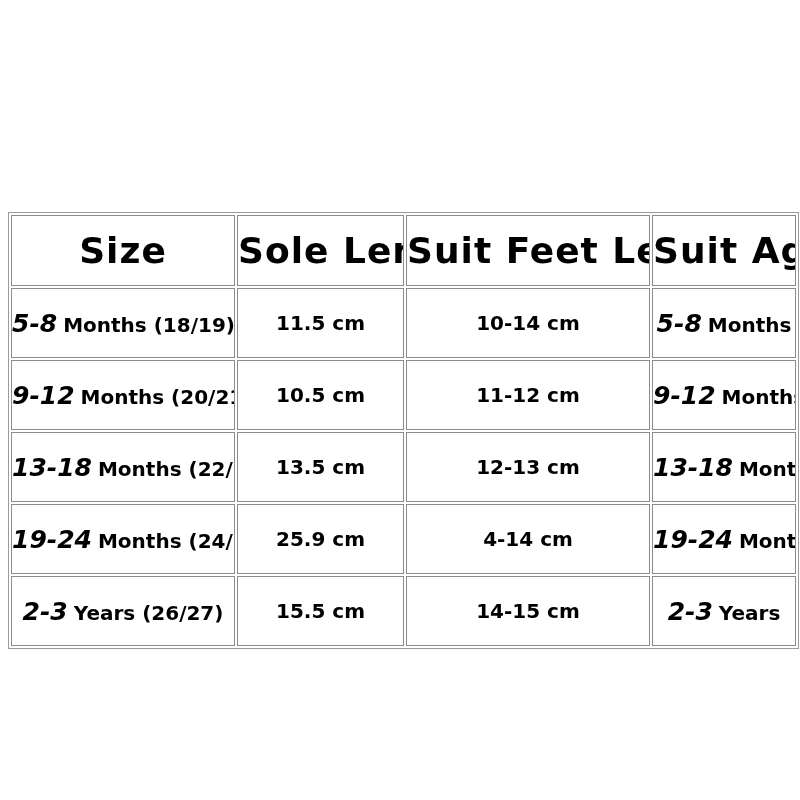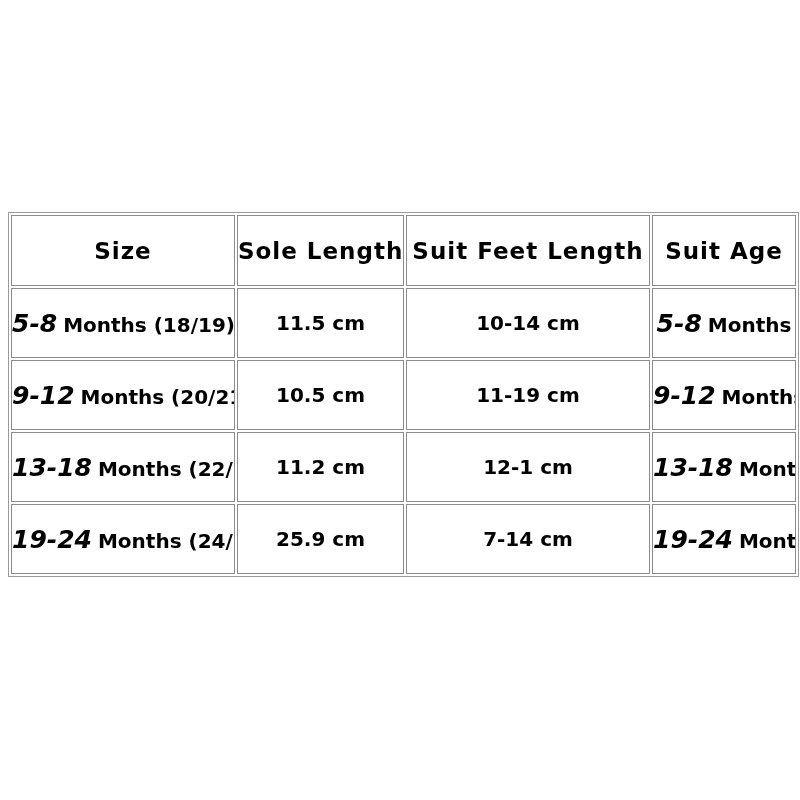--- a/index.html
+++ b/index.html
@@ -32,21 +32,21 @@
     border: 1px solid #8c8c8c;
     background: #ffffff;
     text-align: center;
     vertical-align: middle;
     color: #000000;
     overflow: hidden;
     white-space: nowrap;
   }
   table.size-chart th {
     height: 71px;
-    font-size: 23px;
+    font-size: 36px;
     font-weight: bold;
     letter-spacing: 1px;
   }
   table.size-chart td {
     height: 70px;
     font-size: 20px;
     font-weight: bold;
   }
   .range {
     font-style: italic;
@@ -79,30 +79,36 @@
     <tbody>
       <tr>
         <td><span class="range">5-8</span><span class="unit-label">Months (18/19)</span></td>
         <td>11.5 cm</td>
         <td>10-14 cm</td>
         <td><span class="range">5-8</span><span class="unit-label">Months</span></td>
       </tr>
       <tr>
         <td><span class="range">9-12</span><span class="unit-label">Months (20/21)</span></td>
         <td>10.5 cm</td>
-        <td>11-19 cm</td>
+        <td>11-12 cm</td>
         <td><span class="range">9-12</span><span class="unit-label">Months</span></td>
       </tr>
       <tr>
         <td><span class="range">13-18</span><span class="unit-label">Months (22/23)</span></td>
-        <td>11.2 cm</td>
-        <td>12-1 cm</td>
+        <td>13.5 cm</td>
+        <td>12-13 cm</td>
         <td><span class="range">13-18</span><span class="unit-label">Months</span></td>
       </tr>
       <tr>
         <td><span class="range">19-24</span><span class="unit-label">Months (24/25)</span></td>
         <td>25.9 cm</td>
-        <td>7-14 cm</td>
+        <td>4-14 cm</td>
         <td><span class="range">19-24</span><span class="unit-label">Month</span></td>
+      </tr>
+      <tr>
+        <td><span class="range">2-3</span><span class="unit-label">Years (26/27)</span></td>
+        <td>15.5 cm</td>
+        <td>14-15 cm</td>
+        <td><span class="range">2-3</span><span class="unit-label">Years</span></td>
       </tr>
     </tbody>
   </table>
 </div>
 
 </body></html>

